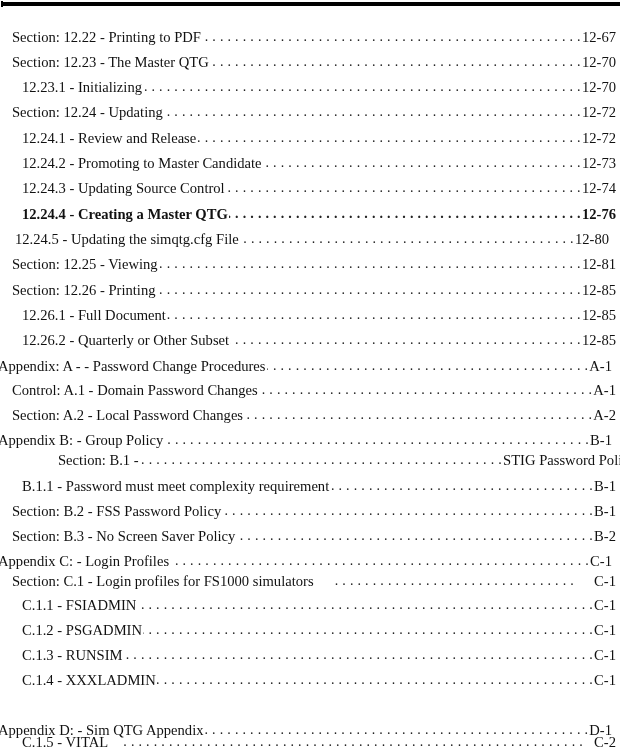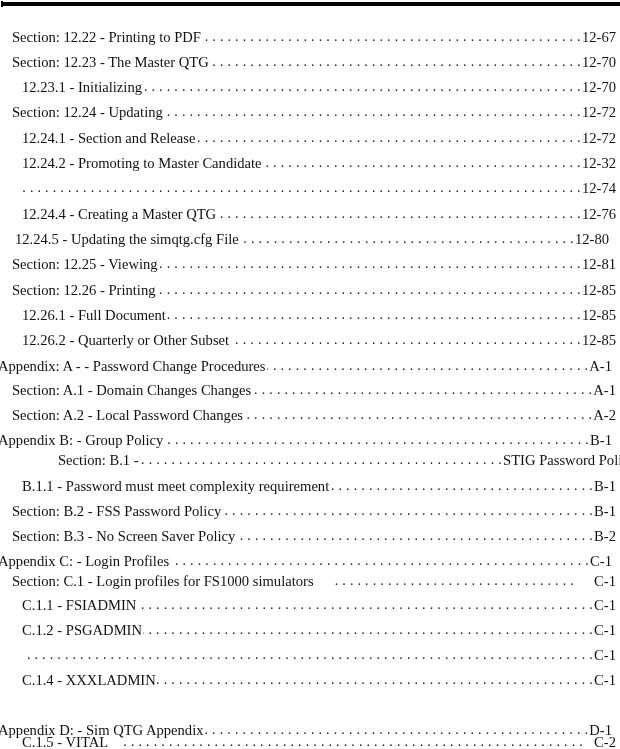--- a/index.html
+++ b/index.html
@@ -54,34 +54,35 @@
       <span class="label">12.23.1 - Initializing</span>
       <span class="leader"></span>
       <span class="page">12-70</span>
     </div>
     <div class="row" style="top: 75px; left: 12px; width: 604px;">
       <span class="label">Section: 12.24 - Updating</span>
       <span class="leader"></span>
       <span class="page">12-72</span>
     </div>
     <div class="row" style="top: 101px; left: 22px; width: 594px;">
-      <span class="label">12.24.1 - Section and Release</span>
+      <span class="label">12.24.1 - Review and Release</span>
       <span class="leader"></span>
       <span class="page">12-72</span>
     </div>
     <div class="row" style="top: 126px; left: 22px; width: 594px;">
       <span class="label">12.24.2 - Promoting to Master Candidate</span>
       <span class="leader"></span>
-      <span class="page">12-32</span>
+      <span class="page">12-73</span>
     </div>
     <div class="row" style="top: 151px; left: 22px; width: 594px;">
+      <span class="label">12.24.3 - Updating Source Control</span>
       <span class="leader"></span>
       <span class="page">12-74</span>
     </div>
-    <div class="row" style="top: 177px; left: 22px; width: 594px;">
+    <div class="row" style="top: 177px; left: 22px; width: 594px; font-weight: bold;">
       <span class="label">12.24.4 - Creating a Master QTG</span>
       <span class="leader"></span>
       <span class="page">12-76</span>
     </div>
     <div class="row" style="top: 202px; left: 15px; width: 594px;">
       <span class="label">12.24.5 - Updating the simqtg.cfg File</span>
       <span class="leader"></span>
       <span class="page">12-80</span>
     </div>
     <div class="row" style="top: 227px; left: 12px; width: 604px;">
@@ -103,21 +104,21 @@
       <span class="label">12.26.2 - Quarterly or Other Subset</span>
       <span class="leader"></span>
       <span class="page">12-85</span>
     </div>
     <div class="row" style="top: 329px; left: -2px; width: 614px;">
       <span class="label">Appendix: A - - Password Change Procedures</span>
       <span class="leader"></span>
       <span class="page">A-1</span>
     </div>
     <div class="row" style="top: 353px; left: 12px; width: 604px;">
-      <span class="label">Section: A.1 - Domain Changes Changes</span>
+      <span class="label">Control: A.1 - Domain Password Changes</span>
       <span class="leader"></span>
       <span class="page">A-1</span>
     </div>
     <div class="row" style="top: 378px; left: 12px; width: 604px;">
       <span class="label">Section: A.2 - Local Password Changes</span>
       <span class="leader"></span>
       <span class="page">A-2</span>
     </div>
     <div class="row" style="top: 403px; left: -2px; width: 614px;">
       <span class="label">Appendix B: - Group Policy</span>
@@ -158,20 +159,21 @@
       <span class="label">C.1.1 - FSIADMIN</span>
       <span class="leader"></span>
       <span class="page">C-1</span>
     </div>
     <div class="row" style="top: 593px; left: 22px; width: 594px;">
       <span class="label">C.1.2 - PSGADMIN</span>
       <span class="leader"></span>
       <span class="page">C-1</span>
     </div>
     <div class="row" style="top: 618px; left: 22px; width: 594px;">
+      <span class="label">C.1.3 - RUNSIM</span>
       <span class="leader"></span>
       <span class="page">C-1</span>
     </div>
     <div class="row" style="top: 643px; left: 22px; width: 594px;">
       <span class="label">C.1.4 - XXXLADMIN</span>
       <span class="leader"></span>
       <span class="page">C-1</span>
     </div>
     <div class="row" style="top: 705px; left: 22px; width: 594px; gap: 10px;">
       <span class="label">C.1.5 - VITAL</span>

